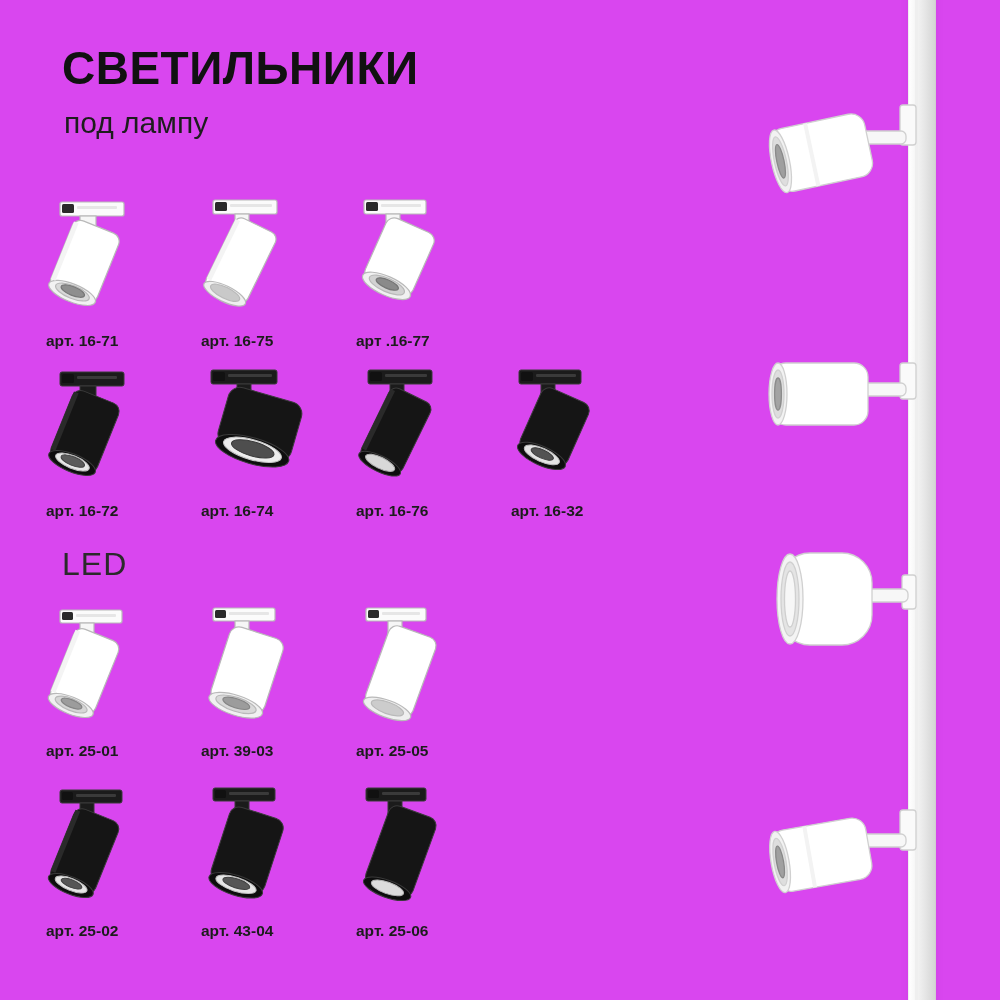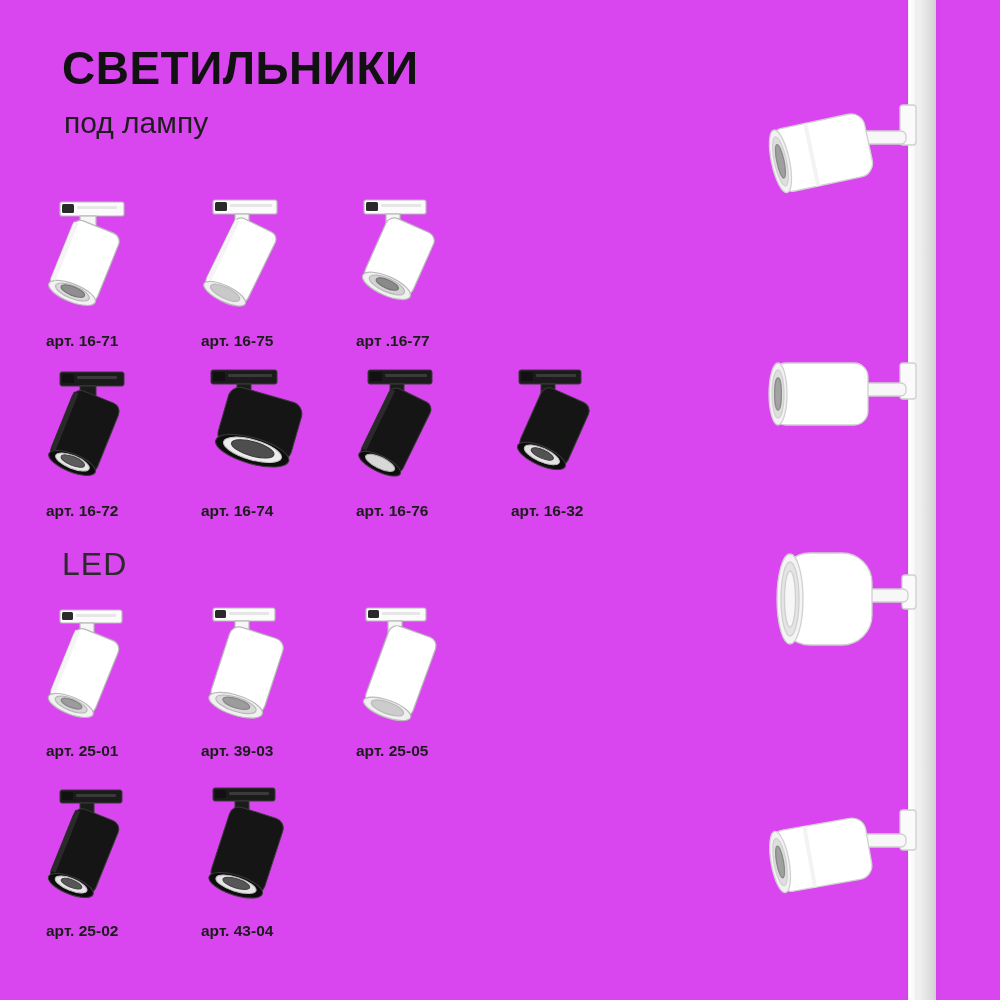--- a/index.html
+++ b/index.html
@@ -357,20 +357,36 @@
             <rect x="24" y="32" width="56" height="78" rx="10" fill="#151515"></rect>
             <ellipse cx="52" cy="108" rx="28" ry="10" fill="#0d0d0d"></ellipse>
             <ellipse cx="52" cy="107" rx="21" ry="7" fill="#e6e6e6" stroke="#bdbdbd"></ellipse>
             <ellipse cx="52" cy="106" rx="14" ry="4.6" fill="#565656" stroke="#404040"></ellipse>
           </g>
         </g>
       </svg>
       <div class="caption">арт. 43-04</div>
     </div>
 
+    <div class="cell">
+      <svg class="fixture" viewBox="0 0 155 130">
+        <g stroke="#3a3a3a" stroke-width="1">
+          <rect x="10" y="8" width="60" height="13" rx="2" fill="#1b1b1b"></rect>
+          <rect x="12" y="10" width="11" height="8" rx="1.5" fill="#111" stroke="none"></rect>
+          <rect x="26" y="12" width="38" height="3" rx="1" fill="#3a3a3a" stroke="none"></rect>
+          <rect x="32" y="21" width="14" height="14" fill="#1b1b1b"></rect>
+          <g transform="rotate(20 50 54)">
+            <rect x="26" y="30" width="50" height="84" rx="9" fill="#151515"></rect>
+            <ellipse cx="51" cy="112" rx="25" ry="8.6" fill="#0d0d0d"></ellipse>
+            <ellipse cx="51" cy="111" rx="17" ry="5.8" fill="#dcdcdc" stroke="#b4b4b4"></ellipse>
+          </g>
+        </g>
+      </svg>
+      <div class="caption">арт. 25-06</div>
+    </div>
   </div>
 
   <div class="track-col">
     <div class="track-rail"></div>
 
     <svg class="big-lamp" style="top:95px" viewBox="0 0 190 150">
       <g stroke="#d0d0d0" stroke-width="1.3">
         <rect x="150" y="10" width="16" height="40" rx="3" fill="#fafafa"></rect>
         <rect x="112" y="36" width="44" height="13" rx="5" fill="#f7f7f7"></rect>
         <g transform="rotate(-12 70 60)">

